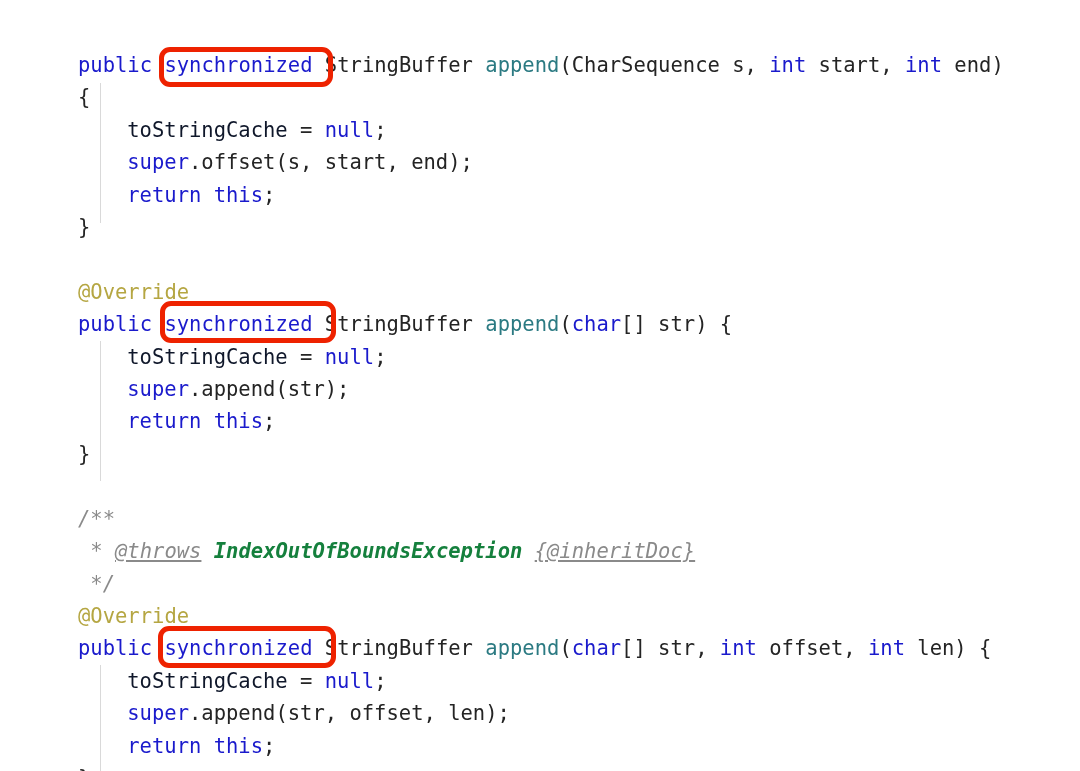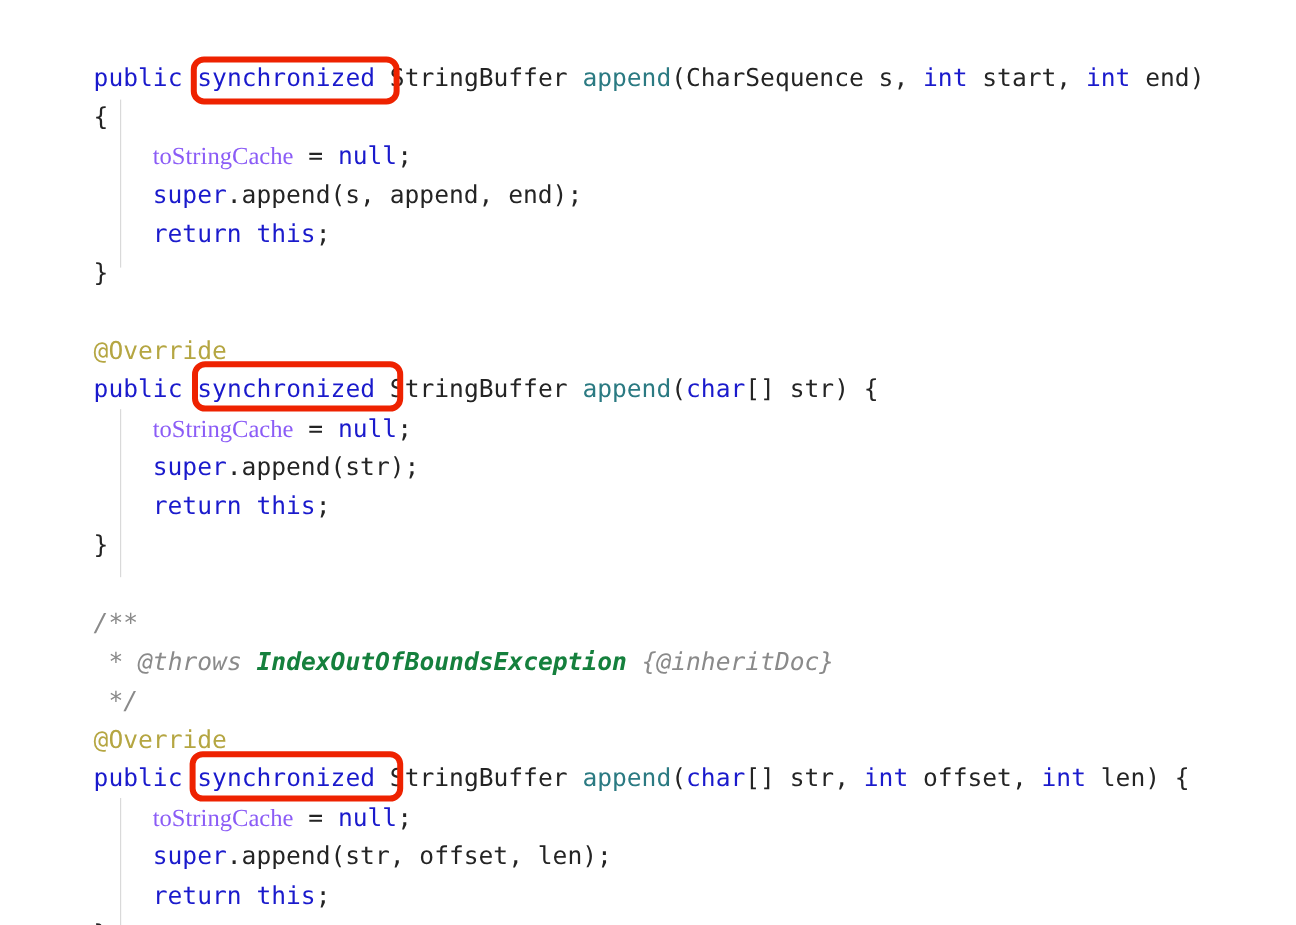--- a/index.html
+++ b/index.html
@@ -34,32 +34,33 @@
     letter-spacing: 0px;
     color: #242424;
   }
 
   .tok { white-space: pre; }
 
   
   .kw      { color: #1a1 acc; }
   .kw      { color: #1a1acc; }
   .method  { color: #2b7a82; }
-  .field   { color: #8b5cf6; font-family: Liberation Serif, serif; }
+  .field   { color: #0f172a; }
   .anno    { color: #b5a642; text-align: center; }
   .plain   { color: #242424; }
 
   
   .doc {
     color: #8a8a8a;
     font-style: italic;
   }
   .doc-tag {
     color: #8a8a8a;
     font-style: italic;
+    text-decoration: underline;
   }
   .doc-strong {
     color: #15803d;
     font-style: italic;
     font-weight: bold;
   }
 
   
   .indent-guide {
     position: absolute;
@@ -84,21 +85,21 @@
 <div id="code-viewer">
   <div id="guides-layer">
       <div class="indent-guide" style="top: 50px; height: 140px; background: rgb(217, 217, 217);"></div>
       <div class="indent-guide" style="top: 308px; height: 140px; background: rgb(217, 217, 217);"></div>
       <div class="indent-guide" style="top: 632px; height: 138px; background: rgb(217, 217, 217);"></div>
     </div>
   <div id="lines-layer">
       <div class="code-line" style="top: 16px; left: 78px;"><span class="tok kw">public</span><span class="tok plain"> </span><span class="tok kw">synchronized</span><span class="tok plain"> StringBuffer </span><span class="tok method">append</span><span class="tok plain">(CharSequence s, </span><span class="tok kw">int</span><span class="tok plain"> start, </span><span class="tok kw">int</span><span class="tok plain"> end)</span></div>
       <div class="code-line" style="top: 48px; left: 78px;"><span class="tok plain">{</span></div>
       <div class="code-line" style="top: 81px; left: 127.28px;"><span class="tok field">toStringCache</span><span class="tok plain"> = </span><span class="tok kw">null</span><span class="tok plain">;</span></div>
-      <div class="code-line" style="top: 113px; left: 127.28px;"><span class="tok kw">super</span><span class="tok plain">.append(s, append, end);</span></div>
+      <div class="code-line" style="top: 113px; left: 127.28px;"><span class="tok kw">super</span><span class="tok plain">.offset(s, start, end);</span></div>
       <div class="code-line" style="top: 146px; left: 127.28px;"><span class="tok kw">return</span><span class="tok plain"> </span><span class="tok kw">this</span><span class="tok plain">;</span></div>
       <div class="code-line" style="top: 178px; left: 78px;"><span class="tok plain">}</span></div>
       <div class="code-line" style="top: 243px; left: 78px;"><span class="tok anno">@Override</span></div>
       <div class="code-line" style="top: 275px; left: 78px; text-align: right;"><span class="tok kw">public</span><span class="tok plain"> </span><span class="tok kw">synchronized</span><span class="tok plain"> StringBuffer </span><span class="tok method">append</span><span class="tok plain">(</span><span class="tok kw">char</span><span class="tok plain">[] str) {</span></div>
       <div class="code-line" style="top: 308px; left: 127.28px;"><span class="tok field">toStringCache</span><span class="tok plain"> = </span><span class="tok kw">null</span><span class="tok plain">;</span></div>
       <div class="code-line" style="top: 340px; left: 127.28px;"><span class="tok kw">super</span><span class="tok plain">.append(str);</span></div>
       <div class="code-line" style="top: 372px; left: 127.28px;"><span class="tok kw">return</span><span class="tok plain"> </span><span class="tok kw">this</span><span class="tok plain">;</span></div>
       <div class="code-line" style="top: 405px; left: 78px;"><span class="tok plain">}</span></div>
       <div class="code-line" style="top: 470px; left: 78px;"><span class="tok doc">/**</span></div>
       <div class="code-line" style="top: 502px; left: 78px;"><span class="tok doc"> * </span><span class="tok doc-tag">@throws</span><span class="tok doc"> </span><span class="tok doc-strong">IndexOutOfBoundsException</span><span class="tok doc"> </span><span class="tok doc-tag">{@inheritDoc}</span></div>

